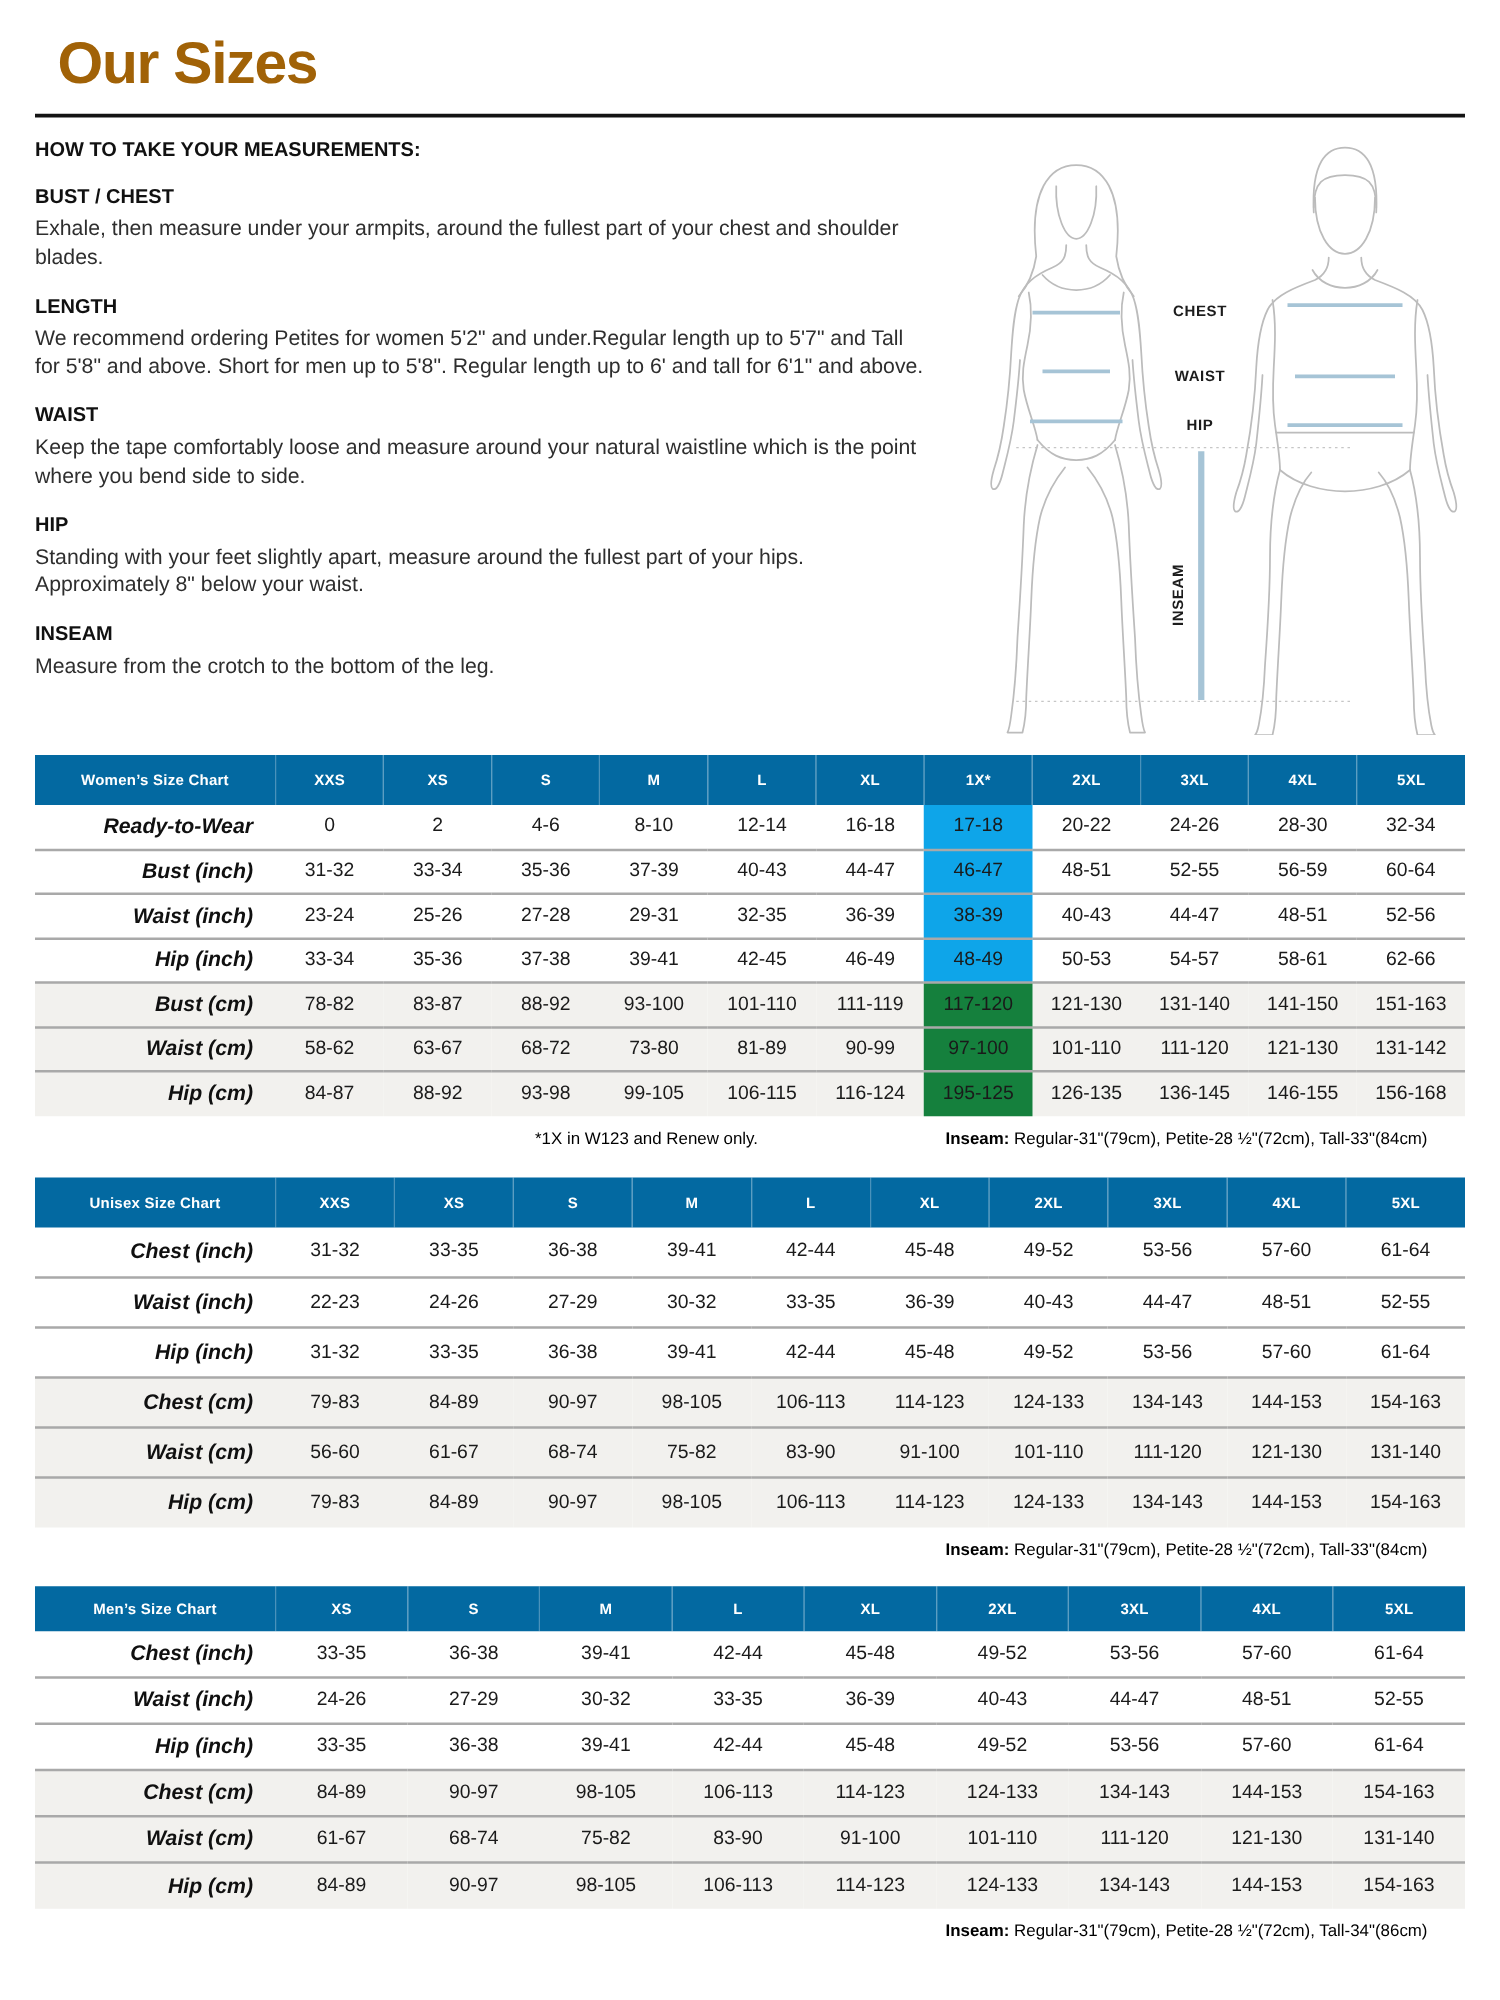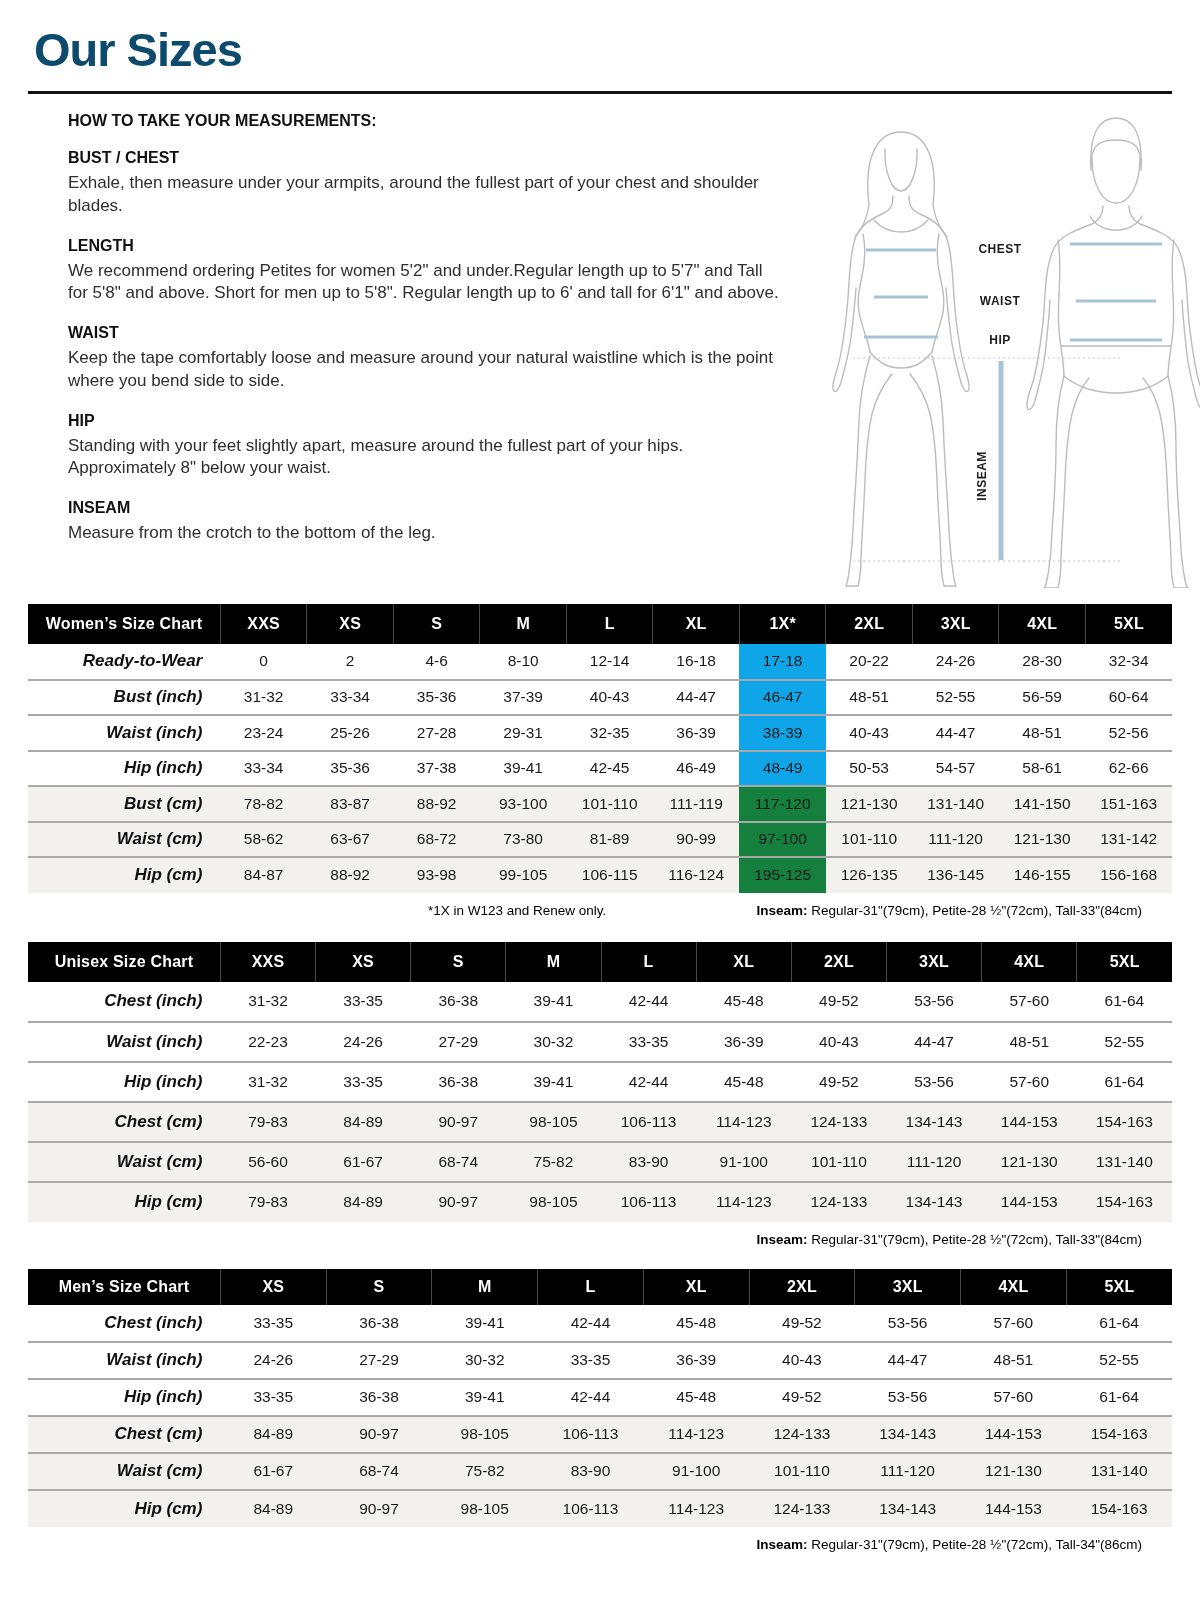--- a/index.html
+++ b/index.html
@@ -1,34 +1,34 @@
 <!DOCTYPE html>
 <html><head>
 <meta charset="utf-8">
 <style>
   html,body{margin:0;padding:0;background:#fff;}
   body{width:1200px;height:1600px;overflow:hidden;font-family:"Liberation Sans",sans-serif;color:#1c1c1c;}
   .page{padding:20px 28px 0 28px;}
 
-  h1.page-title{font-size:47px;font-weight:800;letter-spacing:-1px;margin:2px 0 14px 6px;color:#0c4a6e;}
+  h1.page-title{font-size:47px;font-weight:800;letter-spacing:-1px;margin:2px 0 14px 18px;color:#a16207;}
   .title-rule{border:none;border-top:3px solid #141414;margin:0 0 10px 0;}
 
-  .intro{display:flex;align-items:flex-start;margin-left:40px;}
+  .intro{display:flex;align-items:flex-start;}
   .intro-text{flex:0 0 740px;}
   .intro-heading{font-size:16px;font-weight:700;margin:8px 0 0 0;color:#111;}
   .intro-sec h3{font-size:16px;font-weight:700;margin:19px 0 5px 0;color:#111;}
   .intro-sec p{font-size:17px;line-height:1.34;margin:0;color:#2e2e2e;max-width:715px;}
   .figure-wrap{flex:1 1 auto;display:flex;justify-content:flex-end;margin-top:4px;}
 
   .table-block{margin-top:16px;}
   .t-unisex{margin-top:24px;}
   .t-men{margin-top:22px;}
 
   table.size-table{width:100%;border-collapse:collapse;table-layout:fixed;}
-  table.size-table thead th{background:#000000;color:#ffffff;font-size:16px;font-weight:700;letter-spacing:.2px;}
+  table.size-table thead th{background:#0369a1;color:#ffffff;font-size:12px;font-weight:700;letter-spacing:.2px;}
   table.size-table thead th.tbl-title{width:16.6%;}
   table.size-table thead th + th{border-left:1px solid rgba(255,255,255,.28);}
   table.size-table tbody tr + tr{border-top:2px solid #a9a9a9;}
   table.size-table tbody th{text-align:right;padding-right:18px;font-size:17px;font-weight:700;color:#101010;font-style:italic;}
   table.size-table tbody td{text-align:center;font-size:15.5px;color:#1a1a1a;}
   tr.shaded{background:#f2f1ee;}
   td.hl{background:#0ea5e9;}
   tr.shaded td.hl{background:#15803d;}
 
   .t-women thead tr{height:40px;}  .t-women tbody tr{height:35.5px;}

